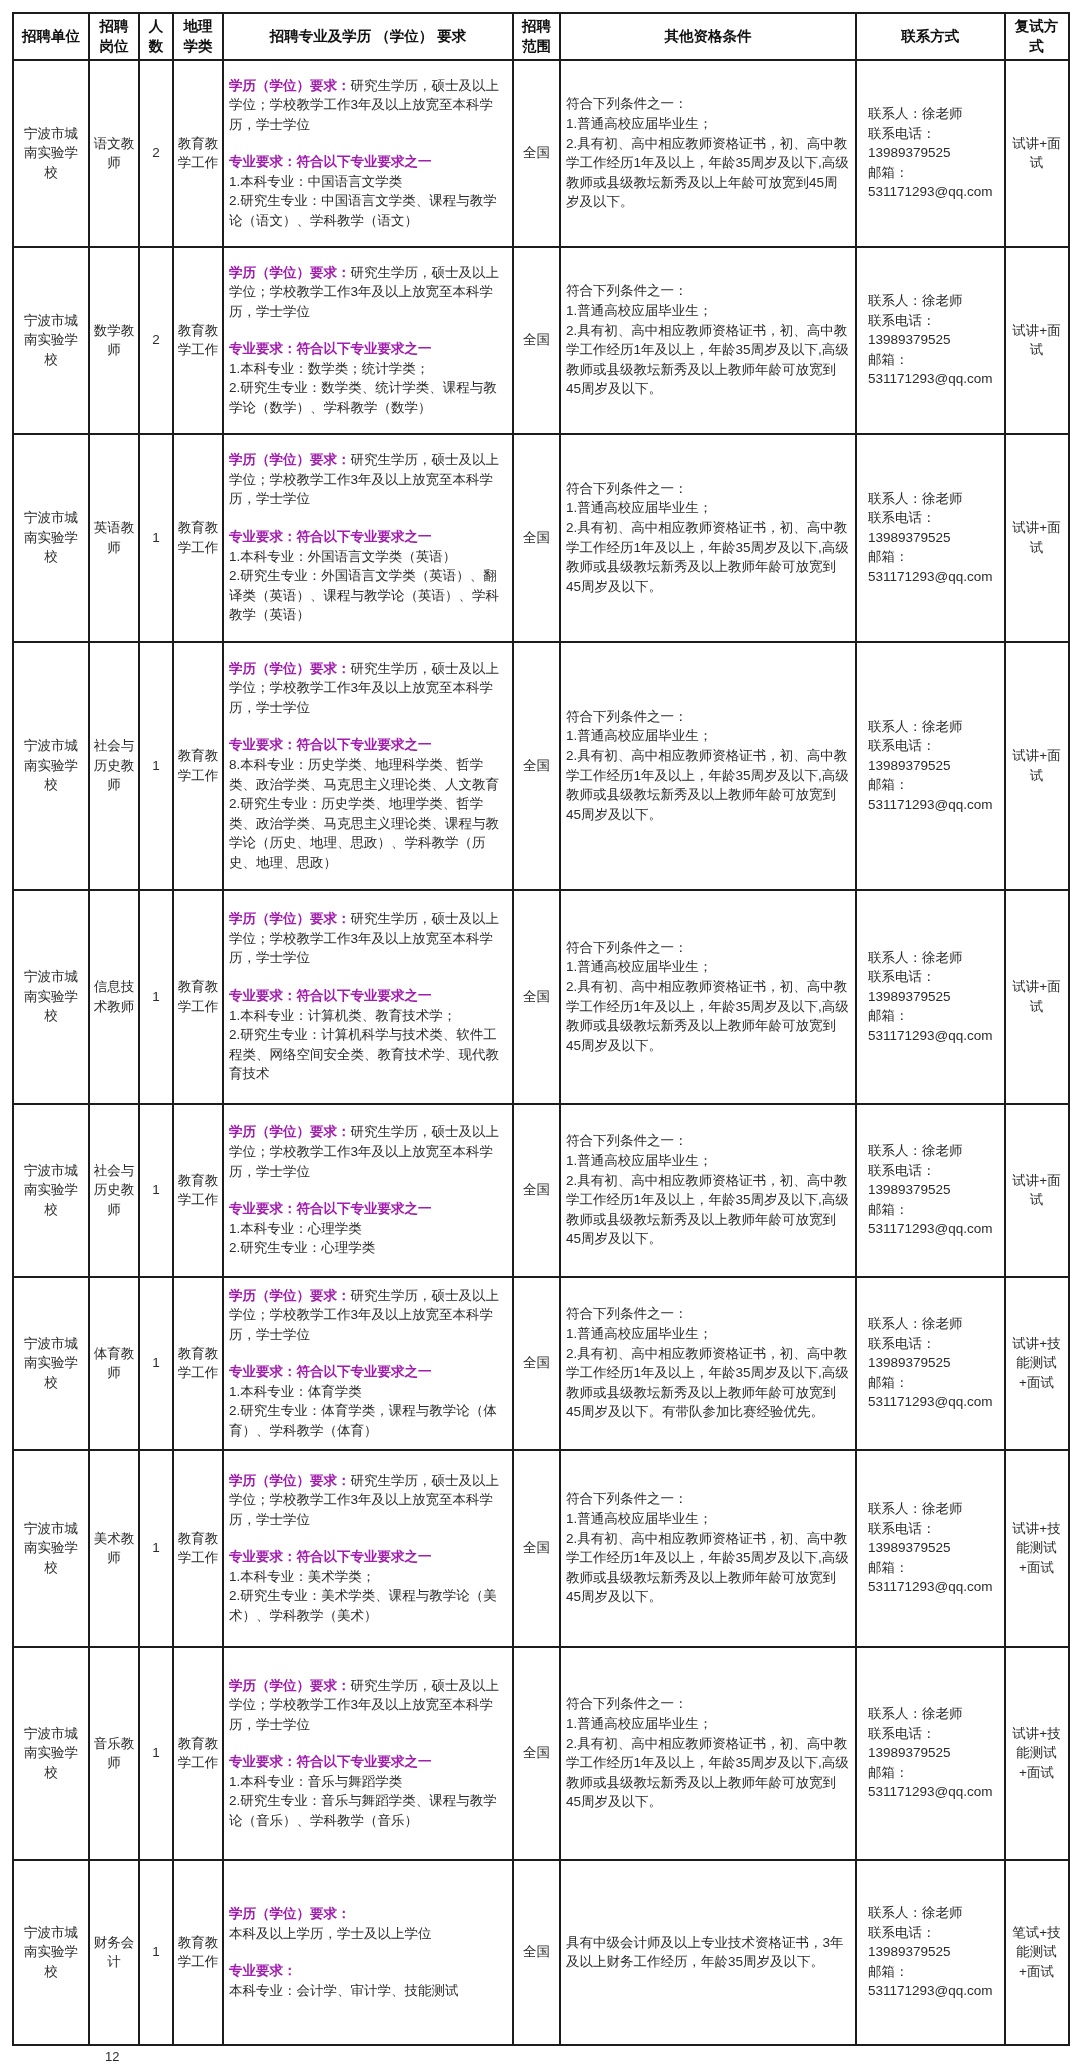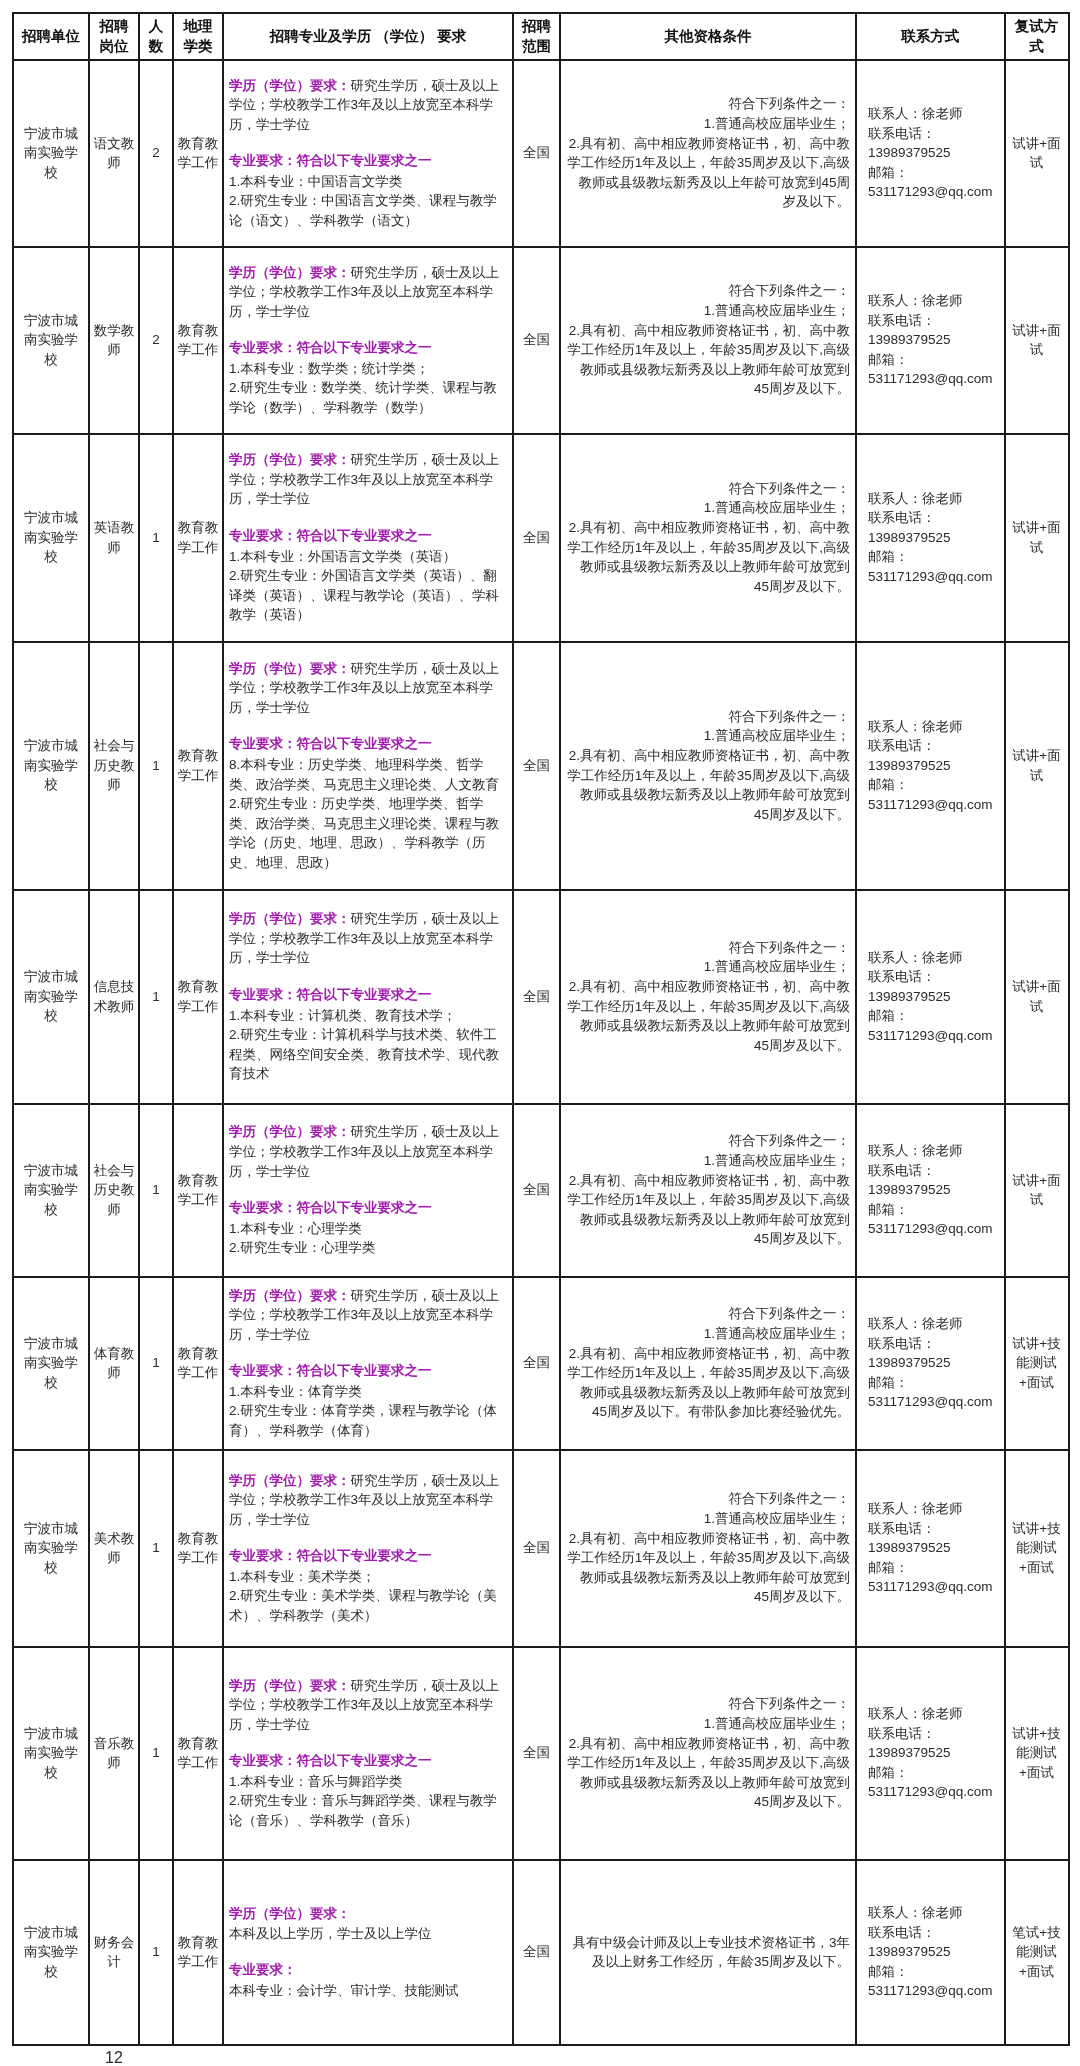--- a/index.html
+++ b/index.html
@@ -33,37 +33,37 @@
     line-height:1.45;
     padding:3px 5px;
     color:#2b2b2b;
   }
   td.c{text-align:center;padding:3px 2px;}
   td.unit{padding:3px 4px;margin-top:18px;}
   .pre{white-space:pre-line;}
   td.req{text-align:left;}
   td.req b{color:#a21caf;}
   .major{margin-top:18px;}
-  .major b{display:block;font-family:Liberation Mono, monospace;}
-  td.cond{text-align:right;padding:3px 5px;margin-top:32px;}
+  .major b{display:block;}
+  td.cond{text-align:left;padding:3px 5px;margin-top:32px;}
   td.contact{text-align:left;padding:3px 11px;}
   thead tr{height:46px;}
   tbody tr:nth-child(1){height:187px;}
   tbody tr:nth-child(2){height:187px;}
   tbody tr:nth-child(3){height:208px;}
   tbody tr:nth-child(4){height:248px;}
   tbody tr:nth-child(5){height:214px;}
   tbody tr:nth-child(6){height:173px;}
   tbody tr:nth-child(7){height:173px;}
   tbody tr:nth-child(8){height:197px;}
   tbody tr:nth-child(9){height:213px;}
   tbody tr:nth-child(10){height:185px;}
   .pageno{
     margin:3px 0 0 93px;
-    font-size:16px;
+    font-size:13px;
     color:#2b2b2b;
   }
 </style>
 </head>
 <body>
 
 <div class="sheet">
   <table>
     <colgroup>
       <col style="width:76px">

